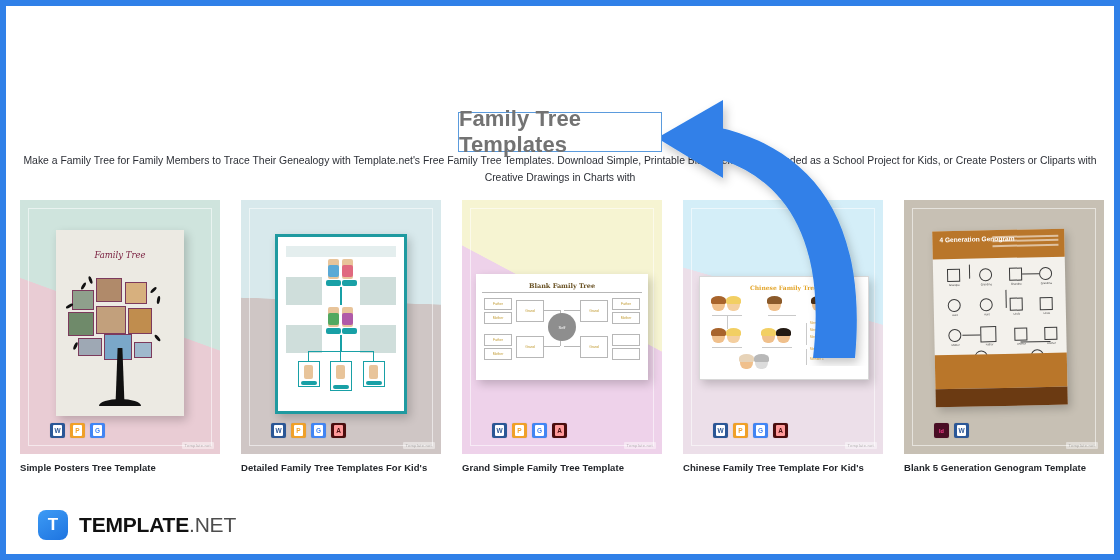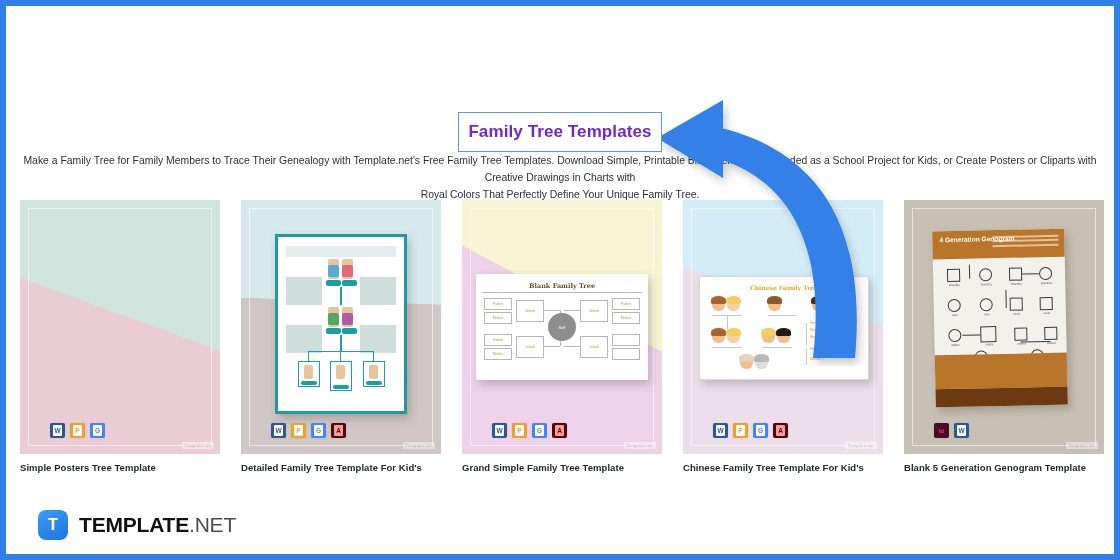--- a/index.html
+++ b/index.html
@@ -20,21 +20,21 @@
   .title-box {
     position: absolute;
     left: 452px; top: 106px;
     width: 204px; height: 40px;
     border: 1px solid #5b9bdd;
     background: #ffffff;
     display: flex; align-items: center; justify-content: center;
     z-index: 6;
   }
   .title-box span {
-    font-size: 17px; font-weight: bold; color: #6d28d9;
+    font-size: 22px; font-weight: bold; color: #737373;
     letter-spacing: .1px;
   }
   .desc {
     position: absolute;
     left: 0px; top: 146px; width: 1108px;
     text-align: center;
     font-size: 10.4px; line-height: 17px;
     color: #2c2f36;
     z-index: 2;
   }
@@ -218,21 +218,20 @@
 <div id="page">
 
   <div class="hero">
 
     <div class="title-box">
       <span>Family Tree Templates</span>
     </div>
 
     <div class="desc">
       <span>Make a Family Tree for Family Members to Trace Their Genealogy with Template.net's Free Family Tree Templates. Download Simple, Printable Blank Templates Intended as a School Project for Kids, or Create Posters or Cliparts with Creative Drawings in Charts with</span>
-      <span class="line2">Royal Colors That Perfectly Define Your Unique Family Tree.</span>
     </div>
 
     <svg class="arrow" viewBox="0 0 260 270">
       <defs>
         <filter id="ashadow" x="-30%" y="-30%" width="180%" height="180%">
           <feDropShadow dx="3" dy="5" stdDeviation="5" flood-color="#000" flood-opacity="0.22"></feDropShadow>
         </filter>
       </defs>
       <g filter="url(#ashadow)">
         <path d="M44 27 C 150 42, 218 110, 204 262 L 162 262 C 178 126, 120 70, 44 57 Z" fill="#3080e8"></path>
@@ -240,20 +239,41 @@
       </g>
     </svg>
   </div>
 
   <div class="grid">
 
     <div class="card">
       <div class="thumb">
         <div class="bg1"></div>
         <div class="inner-frame"></div>
+        <div class="doc d1">
+          <div class="ft-title">Family Tree</div>
+          <div class="photo" style="left:16px;top:60px;width:22px;height:20px;background:#8fa08c"></div>
+          <div class="photo" style="left:40px;top:48px;width:26px;height:24px;background:#b08a6a"></div>
+          <div class="photo" style="left:69px;top:52px;width:22px;height:22px;background:#d7b07e"></div>
+          <div class="photo" style="left:12px;top:82px;width:26px;height:24px;background:#6f8a6a"></div>
+          <div class="photo" style="left:40px;top:76px;width:30px;height:28px;background:#c2a07c"></div>
+          <div class="photo" style="left:72px;top:78px;width:24px;height:26px;background:#c08d4e"></div>
+          <div class="photo" style="left:22px;top:108px;width:24px;height:18px;background:#9ea8b4"></div>
+          <div class="photo" style="left:48px;top:104px;width:28px;height:26px;background:#7aa7c9"></div>
+          <div class="photo" style="left:78px;top:112px;width:18px;height:16px;background:#9fb9cd"></div>
+          <div class="leaf" style="left:26px;top:52px;transform:rotate(30deg)"></div>
+          <div class="leaf" style="left:33px;top:46px;transform:rotate(-20deg)"></div>
+          <div class="leaf" style="left:96px;top:56px;transform:rotate(45deg)"></div>
+          <div class="leaf" style="left:101px;top:66px;transform:rotate(10deg)"></div>
+          <div class="leaf" style="left:12px;top:72px;transform:rotate(60deg)"></div>
+          <div class="leaf" style="left:100px;top:104px;transform:rotate(-40deg)"></div>
+          <div class="leaf" style="left:18px;top:112px;transform:rotate(25deg)"></div>
+          <div class="trunk"></div>
+          <div class="trunk2"></div>
+        </div>
         <div class="icons">
           <div class="fi fi-word">
               <div class="sheet" style="color:#2b5797">W</div>
             </div>
           <div class="fi fi-pages">
               <div class="sheet" style="color:#f0a028">P</div>
             </div>
           <div class="fi fi-gdocs">
               <div class="sheet" style="color:#4285f4">G</div>
             </div>
@@ -310,21 +330,21 @@
             </div>
           <div class="fi fi-gdocs">
               <div class="sheet" style="color:#4285f4">G</div>
             </div>
           <div class="fi fi-pdf">
               <div class="sheet" style="color:#4a0d0d;background:#ff9a9a">A</div>
             </div>
         </div>
         <div class="wm">Template.net</div>
       </div>
-      <div class="card-label">Detailed Family Tree Template For Kid's</div>
+      <div class="card-label">Detailed Family Tree Templates For Kid's</div>
     </div>
 
     <div class="card">
       <div class="thumb">
         <div class="bg3"></div>
         <div class="inner-frame"></div>
         <div class="doc d3">
           <div class="t3">Blank Family Tree</div>
           <div class="ln" style="left:6px;top:18px;width:160px;height:.6px"></div>
 

